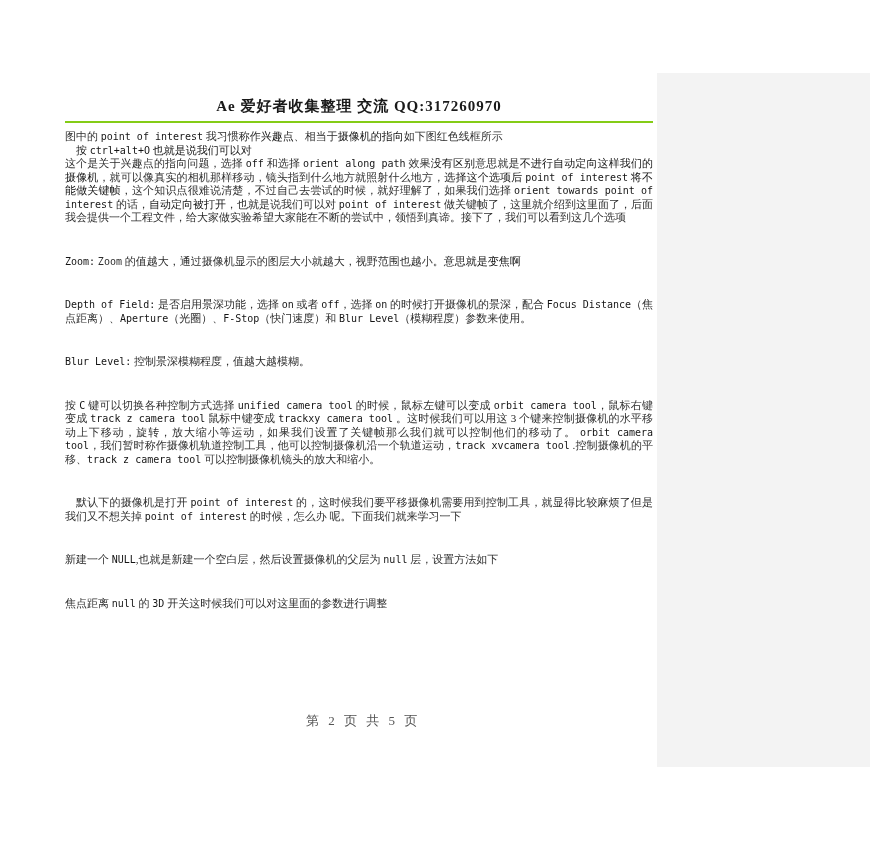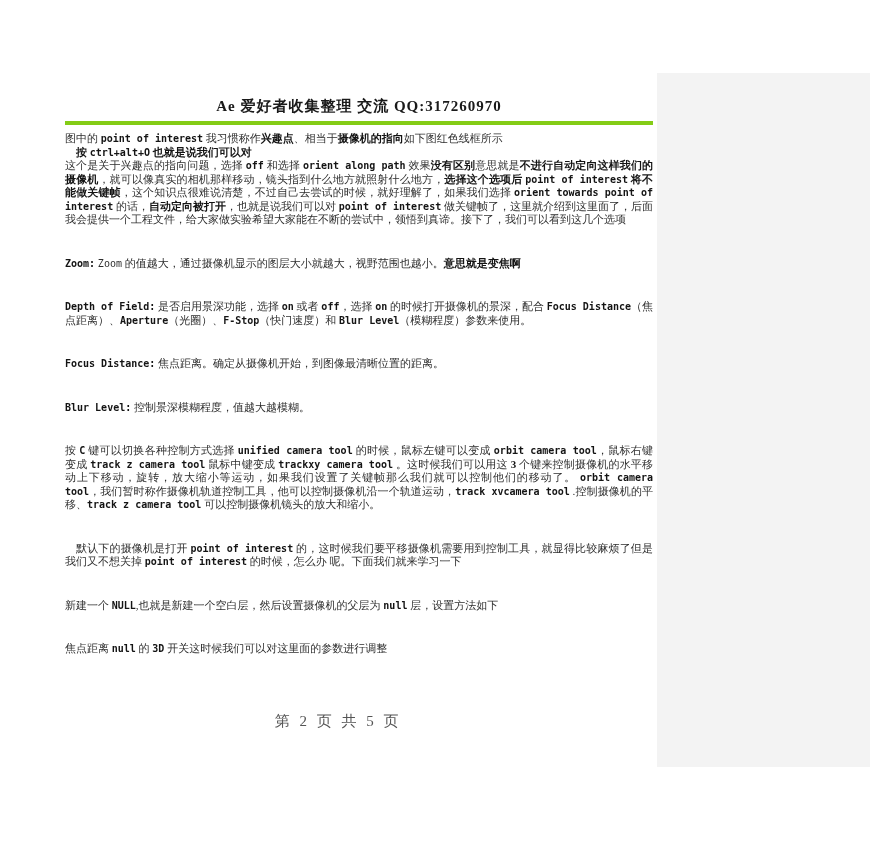--- a/index.html
+++ b/index.html
@@ -21,60 +21,59 @@
     width: 588px;
     color: #2e2e2e;
   }
   .doc-header {
     text-align: center;
     font-size: 15px;
     font-weight: bold;
     color: #1a1a1a;
     letter-spacing: 1px;
     padding-bottom: 5px;
-    border-bottom: 4px solid #84cc16;
+    border-bottom: 2px solid #84cc16;
   }
   .body-text {
     margin-top: 7px;
     font-size: 11px;
     line-height: 13.5px;
     text-align: justify;
   }
   .para { margin: 0; }
   .para.space { margin-top: 30px; }
   .para.indent { text-indent: 11px; }
-  .b { font-weight: bold; color: #141414; }
+  .b { font-weight: normal; color: #141414; }
   .m {
     font-family: "DejaVu Sans Mono", "Liberation Mono", monospace;
     font-size: 10px;
   }
   .footer {
     position: absolute;
-    left: 58px; top: 712px;
+    left: 83px; top: 712px;
     width: 560px;
     text-align: center;
-    font-size: 15px;
+    font-size: 13px;
     color: #555555;
     letter-spacing: 3px;
   }
 </style>
 </head>
 <body>
 
 <div class="gutter" style="background: rgb(243, 243, 243);"></div>
 
 <div class="doc">
   <div class="doc-header">Ae 爱好者收集整理 交流 QQ:317260970</div>
   <div class="body-text">
       <p class="para"><span class="">图中的 </span><span class="b m">point of interest</span><span class=""> 我习惯称作</span><span class="b">兴趣点</span><span class="">、相当于</span><span class="b">摄像机的指向</span><span class="">如下图红色线框所示</span></p>
       <p class="para indent"><span class="b">按 </span><span class="b m">ctrl+alt+O</span><span class="b"> 也就是说我们可以对</span></p>
       <p class="para"><span class="">这个是关于兴趣点的指向问题，选择 </span><span class="b m">off</span><span class=""> 和选择 </span><span class="b m">orient along path</span><span class=""> 效果</span><span class="b">没有区别</span><span class="">意思就是</span><span class="b">不进行自动定向这样我们的摄像机</span><span class="">，就可以像真实的相机那样移动，镜头指到什么地方就照射什么地方，</span><span class="b">选择这个选项后 </span><span class="b m">point of interest</span><span class="b"> 将不能做关键帧</span><span class="">，这个知识点很难说清楚，不过自己去尝试的时候，就好理解了，如果我们选择 </span><span class="b m">orient towards point of interest</span><span class=""> 的话，</span><span class="b">自动定向被打开</span><span class="">，也就是说我们可以对 </span><span class="b m">point of interest</span><span class=""> 做关键帧了，这里就介绍到这里面了，后面我会提供一个工程文件，给大家做实验希望大家能在不断的尝试中，领悟到真谛。接下了，我们可以看到这几个选项</span></p>
       <p class="para space"><span class="b m">Zoom:</span><span class=""> </span><span class=" m">Zoom</span><span class=""> 的值越大，通过摄像机显示的图层大小就越大，视野范围也越小。</span><span class="b">意思就是变焦啊</span></p>
       <p class="para space"><span class="b m">Depth of Field:</span><span class=""> 是否启用景深功能，选择 </span><span class="b m">on</span><span class=""> 或者 </span><span class="b m">off</span><span class="">，选择 </span><span class="b m">on</span><span class=""> 的时候打开摄像机的景深，配合 </span><span class="b m">Focus Distance</span><span class="">（焦点距离）、</span><span class="b m">Aperture</span><span class="">（光圈）、</span><span class="b m">F-Stop</span><span class="">（快门速度）和 </span><span class="b m">Blur Level</span><span class="">（模糊程度）参数来使用。</span></p>
-      <p class="para space"><span class="b m">Focus Distance:</span><span class=""> 焦点距离。确定从摄像机开始，到图像最清晰位置的距离。</span></p>
       <p class="para space"><span class="b m">Blur Level:</span><span class=""> 控制景深模糊程度，值越大越模糊。</span></p>
       <p class="para space"><span class="">按 </span><span class="b m">C</span><span class=""> 键可以切换各种控制方式选择 </span><span class="b m">unified camera tool</span><span class=""> 的时候，鼠标左键可以变成 </span><span class="b m">orbit camera tool</span><span class="">，鼠标右键变成 </span><span class="b m">track z camera tool</span><span class=""> 鼠标中键变成 </span><span class="b m">trackxy camera tool</span><span class=""> 。这时候我们可以用这 </span><span class="b">3</span><span class=""> 个键来控制摄像机的水平移动上下移动，旋转，放大缩小等运动，如果我们设置了关键帧那么我们就可以控制他们的移动了。 </span><span class="b m">orbit camera tool</span><span class="">，我们暂时称作摄像机轨道控制工具，他可以控制摄像机沿一个轨道运动，</span><span class="b m">track xvcamera tool</span><span class=""> .控制摄像机的平移、</span><span class="b m">track z camera tool</span><span class=""> 可以控制摄像机镜头的放大和缩小。</span></p>
       <p class="para indent space"><span class="">默认下的摄像机是打开 </span><span class="b m">point of interest</span><span class=""> 的，这时候我们要平移摄像机需要用到控制工具，就显得比较麻烦了但是我们又不想关掉 </span><span class="b m">point of interest</span><span class=""> 的时候，怎么办 呢。下面我们就来学习一下</span></p>
       <p class="para space"><span class="">新建一个 </span><span class="b m">NULL</span><span class="">,也就是新建一个空白层，然后设置摄像机的父层为 </span><span class="b m">null</span><span class=""> 层，设置方法如下</span></p>
       <p class="para space"><span class="">焦点距离 </span><span class="b m">null</span><span class=""> 的 </span><span class="b m">3D</span><span class=""> 开关这时候我们可以对这里面的参数进行调整</span></p>
     </div>
 </div>
 
 <div class="footer" style="color: rgb(85, 85, 85);">第 2 页 共 5 页</div>
 

